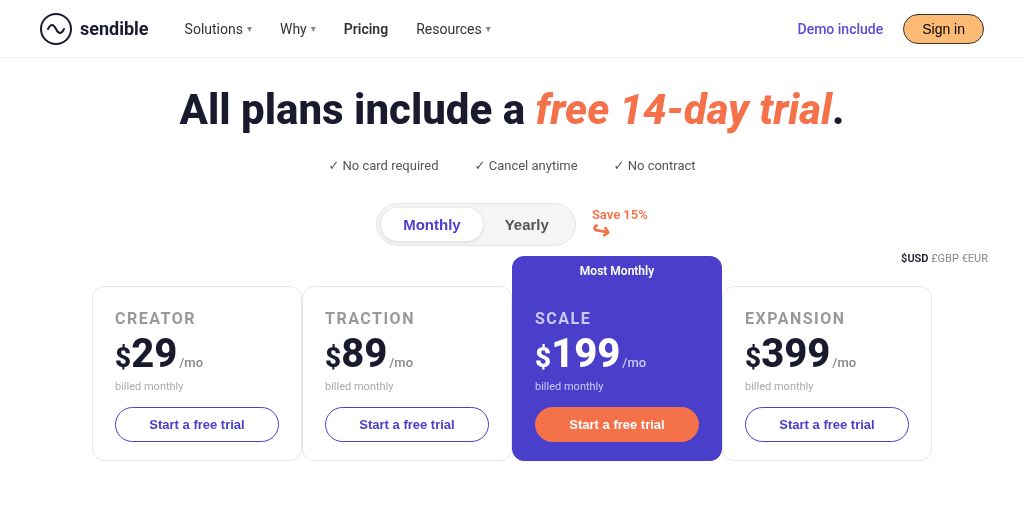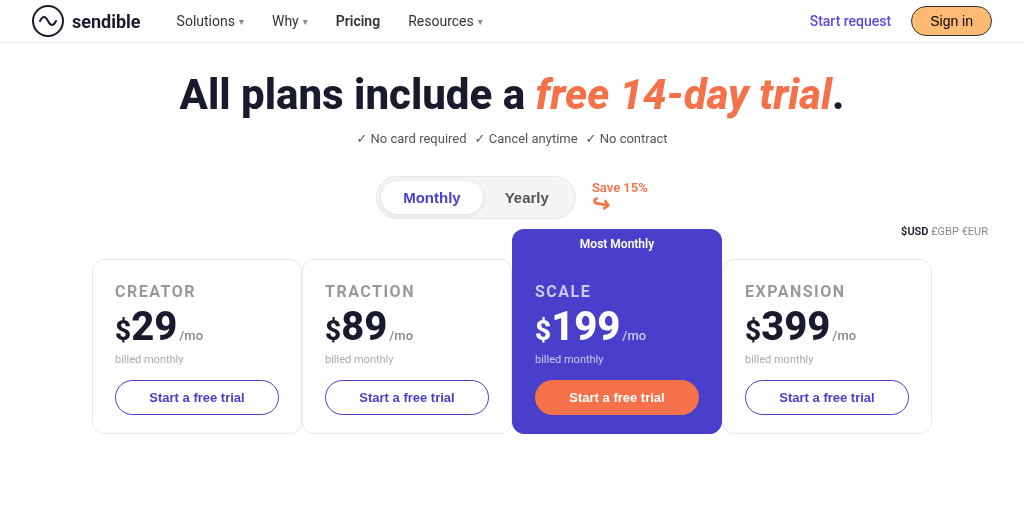--- a/index.html
+++ b/index.html
@@ -9,22 +9,22 @@
       color: #1a1a2e;
       width: 1024px;
       height: 522px;
       overflow: hidden;
     }
 
     
     nav {
       display: flex;
       align-items: center;
-      padding: 0 32px;
-      height: 43px;
+      padding: 0 40px;
+      height: 58px;
       border-bottom: 1px solid #f0f0f0;
       justify-content: space-between;
     }
     .logo {
       display: flex;
       align-items: center;
       gap: 8px;
       font-weight: 700;
       font-size: 18px;
       color: #1a1a2e;
@@ -80,25 +80,25 @@
       font-weight: 800;
       color: #1a1a2e;
       line-height: 1.15;
     }
     .hero h1 .highlight {
       color: #f4714a;
       font-style: italic;
       font-weight: 800;
     }
     .hero-sub {
-      margin-top: 12px;
+      margin-top: 24px;
       display: flex;
       justify-content: center;
       align-items: flex-start;
-      gap: 8px;
+      gap: 36px;
       font-size: 13px;
       color: #555;
     }
     .hero-sub span::before {
       content: '✓ ';
       color: #555;
     }
 
     
     .toggle-section {
@@ -294,21 +294,21 @@
     </span>
     <span class="nav-link active">
       <span>Pricing</span>
     </span>
     <span class="nav-link">
       <span>Resources</span>
       <span class="chevron">▾</span>
     </span>
   </div>
   <div class="nav-actions">
-    <span class="demo-link">Start request</span>
+    <span class="demo-link">Demo include</span>
     <button class="signin-btn">Sign in</button>
   </div>
 </nav>
 
 <div class="hero">
   <h1>
     <span>All plans include a </span><span class="highlight">free 14-day trial</span><span>.</span>
   </h1>
   <div class="hero-sub">
     <span>No card required</span>

